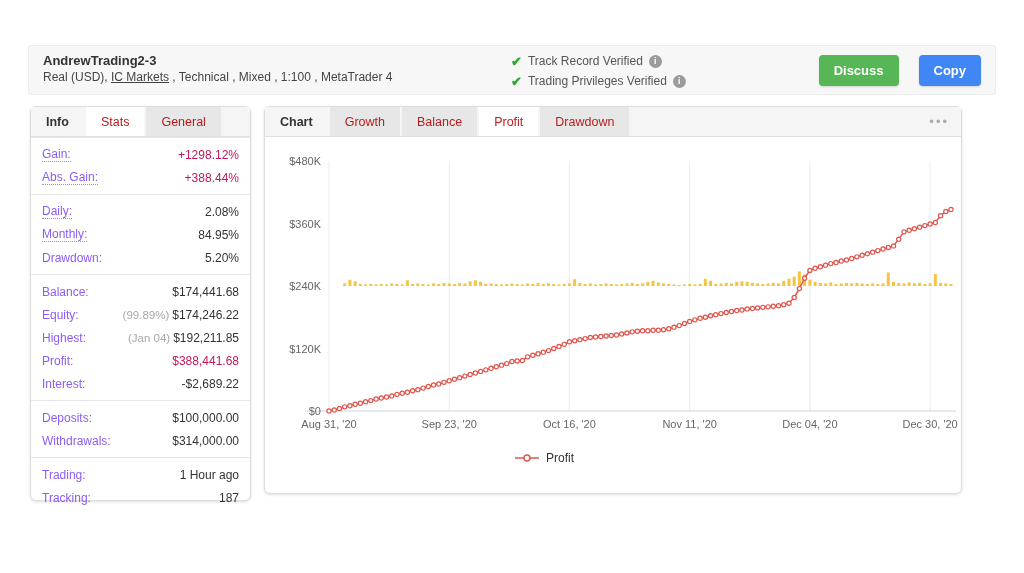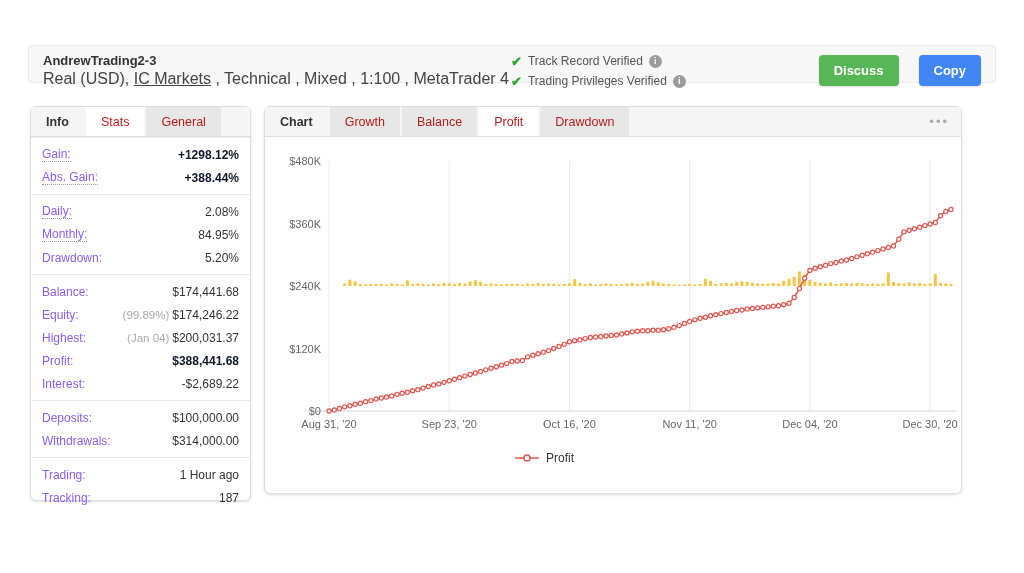--- a/index.html
+++ b/index.html
@@ -1,24 +1,24 @@
 <!DOCTYPE html>
 <html><head>
 <meta charset="utf-8">
 <style>
   * { margin:0; padding:0; box-sizing:border-box; }
   html,body { background:#fff; }
   body { font-family:"Liberation Sans", sans-serif; }
   .page { position:relative; width:1024px; height:573px; background:#fff; overflow:hidden; }
 
   
-  .header { position:absolute; left:28px; top:45px; width:968px; height:38px;
+  .header { position:absolute; left:28px; top:45px; width:968px; height:50px;
             background:#f7f7f7; border:1px solid #ececec; border-radius:3px; }
   .acct-title { position:absolute; left:14px; top:7px; font-size:13px; font-weight:700; color:#333; }
-  .acct-sub { position:absolute; left:14px; top:24px; font-size:16px; color:#444; }
+  .acct-sub { position:absolute; left:14px; top:24px; font-size:12px; color:#444; }
   .acct-sub a { color:#444; text-decoration:underline; cursor:pointer; }
   .badges { position:absolute; left:482px; top:5px; }
   .badge-row { display:flex; align-items:center; height:20px; font-size:12px; color:#555; }
   .check { color:#2faa2f; font-weight:700; font-size:13px; margin-right:6px; }
   .info-dot { display:inline-block; width:13px; height:13px; margin-left:6px; border-radius:50%;
               background:#9b9b9b; color:#fff; font-size:9px; font-weight:700; text-align:center;
               line-height:13px; cursor:pointer; }
   .hdr-buttons { position:absolute; right:14px; top:9px; display:flex; gap:20px; }
   .btn { border:none; border-radius:4px; color:#fff; font-weight:700; font-size:13px;
          padding:8px 15px; cursor:pointer; font-family:"Liberation Sans",sans-serif;
@@ -42,21 +42,21 @@
                font-size:13px; letter-spacing:2px; cursor:pointer; }
 
   
   .group { padding:5px 0; border-top:1px solid #e8e8e8; }
   .group:first-of-type { border-top:none; }
   .srow { display:flex; align-items:center; padding:0 11px; height:23px; font-size:12px; }
   .slabel { color:#8b5cf6; }
   .slabel.dotted { border-bottom:1px dotted #999; cursor:help; }
   .sval { margin-left:auto; color:#333; text-align:right; }
   .muted { color:#a8a8a8; margin-right:3px; font-size:11.5px; }
-  .green { color:#0f172a; font-weight:700; }
+  .green { color:#be185d; font-weight:400; }
 
   
   .chart-wrap { position:absolute; left:0; top:31px; width:696px; height:340px; }
   .legend { position:absolute; left:250px; top:344px; display:flex; align-items:center; gap:7px;
             cursor:pointer; }
   .legend-label { font-size:12px; color:#333; }
 </style>
 </head>
 <body>
 
@@ -122,21 +122,21 @@
       <div class="srow">
         <span class="slabel">Balance:</span>
         <span class="sval">$174,441.68</span>
       </div>
       <div class="srow">
         <span class="slabel">Equity:</span>
         <span class="sval"><span class="muted">(99.89%)</span><span>$174,246.22</span></span>
       </div>
       <div class="srow">
         <span class="slabel">Highest:</span>
-        <span class="sval"><span class="muted">(Jan 04)</span><span>$200,031.37</span></span>
+        <span class="sval"><span class="muted">(Jan 04)</span><span>$192,211.85</span></span>
       </div>
       <div class="srow">
         <span class="slabel">Profit:</span>
         <span class="sval green">$388,441.68</span>
       </div>
       <div class="srow">
         <span class="slabel">Interest:</span>
         <span class="sval">-$2,689.22</span>
       </div>
     </div>

